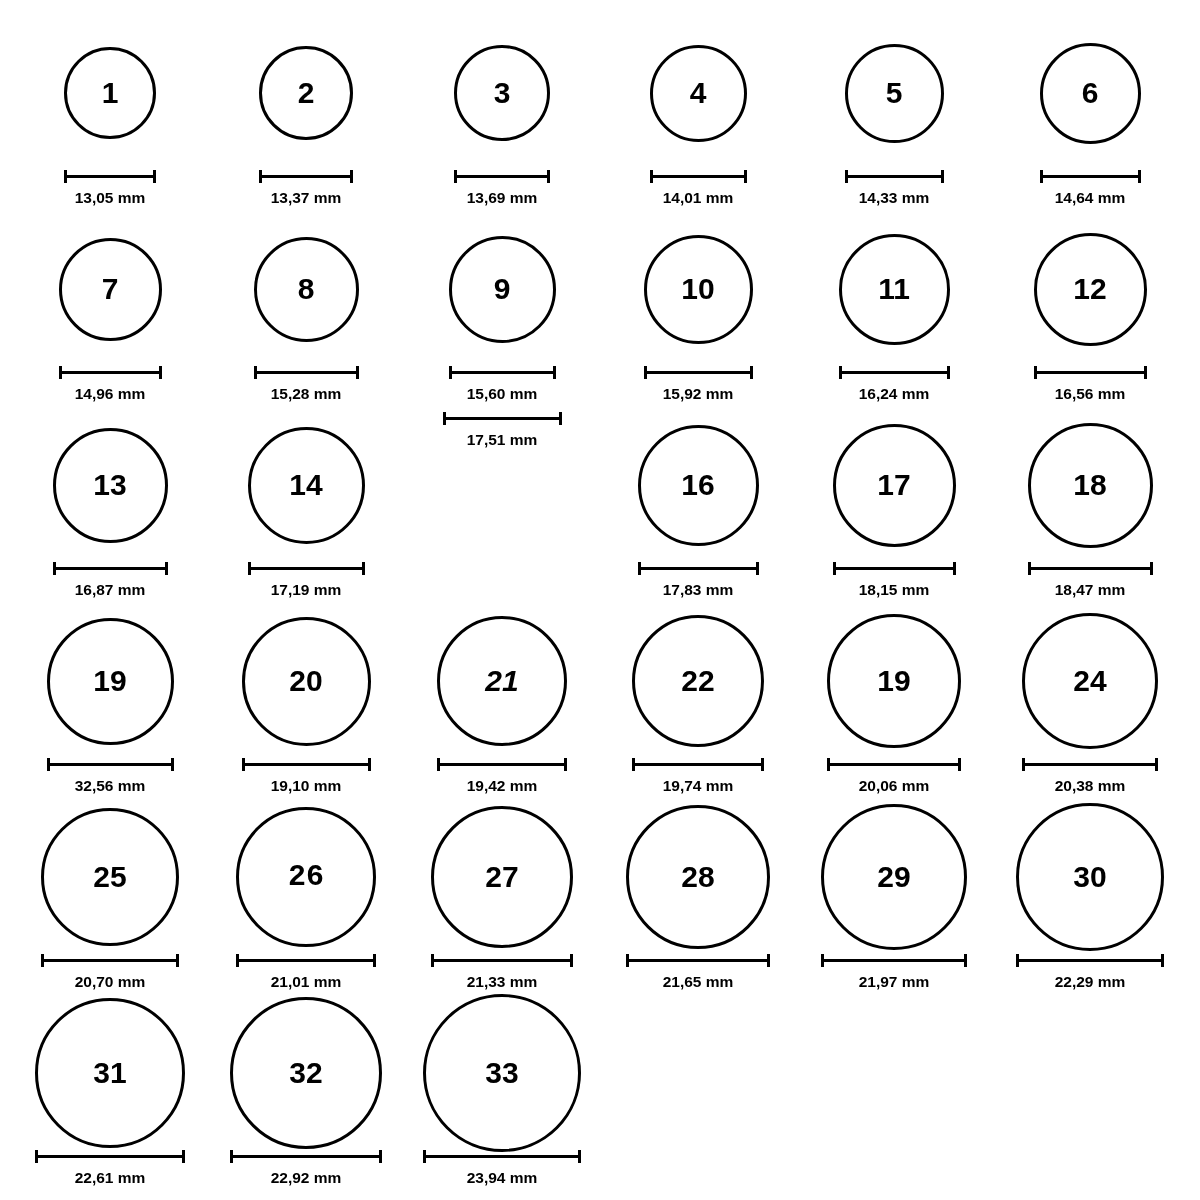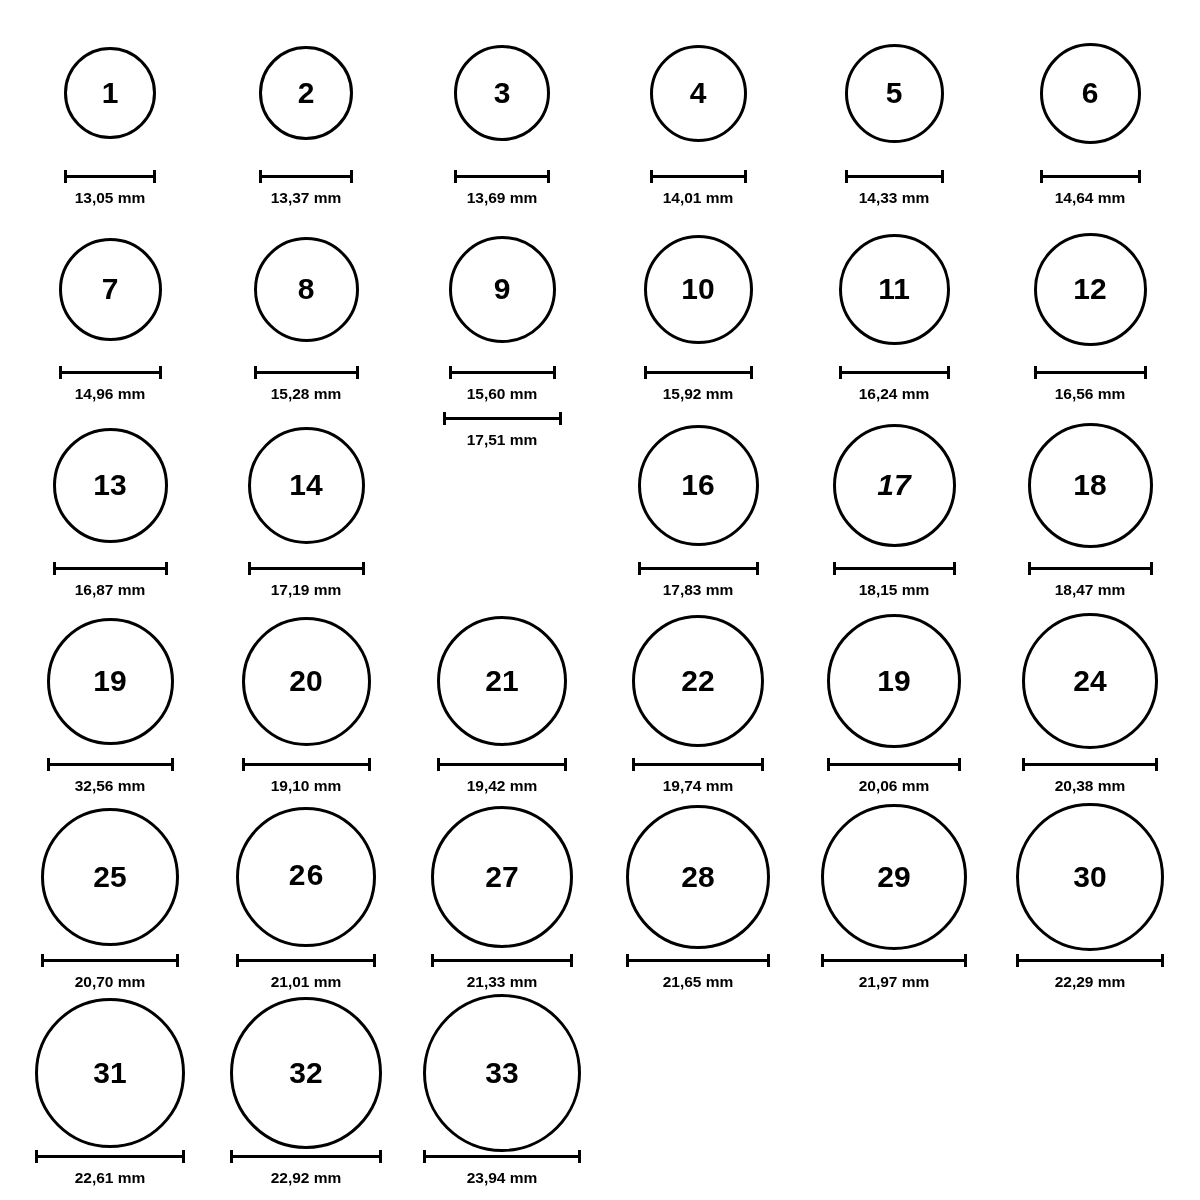--- a/index.html
+++ b/index.html
@@ -262,21 +262,21 @@
             <span class="size-num">16</span>
           </div>
         </div>
         <div class="ruler">
           <div class="ruler-bar" style="width: 121px;"></div>
         </div>
         <div class="mm">17,83 mm</div>
       </div>
       <div class="cell">
         <div class="circle-wrap">
-          <div class="circle" style="width: 123px; height: 123px; font-style: italic;">
+          <div class="circle" style="width: 123px; height: 123px;">
             <span class="size-num">17</span>
           </div>
         </div>
         <div class="ruler">
           <div class="ruler-bar" style="width: 123px;"></div>
         </div>
         <div class="mm">18,15 mm</div>
       </div>
       <div class="cell">
         <div class="circle-wrap">
@@ -306,21 +306,21 @@
             <span class="size-num">20</span>
           </div>
         </div>
         <div class="ruler">
           <div class="ruler-bar" style="width: 129px;"></div>
         </div>
         <div class="mm">19,10 mm</div>
       </div>
       <div class="cell">
         <div class="circle-wrap">
-          <div class="circle" style="width: 130px; height: 130px;">
+          <div class="circle" style="width: 130px; height: 130px; font-style: italic;">
             <span class="size-num">21</span>
           </div>
         </div>
         <div class="ruler">
           <div class="ruler-bar" style="width: 130px;"></div>
         </div>
         <div class="mm">19,42 mm</div>
       </div>
       <div class="cell">
         <div class="circle-wrap">

